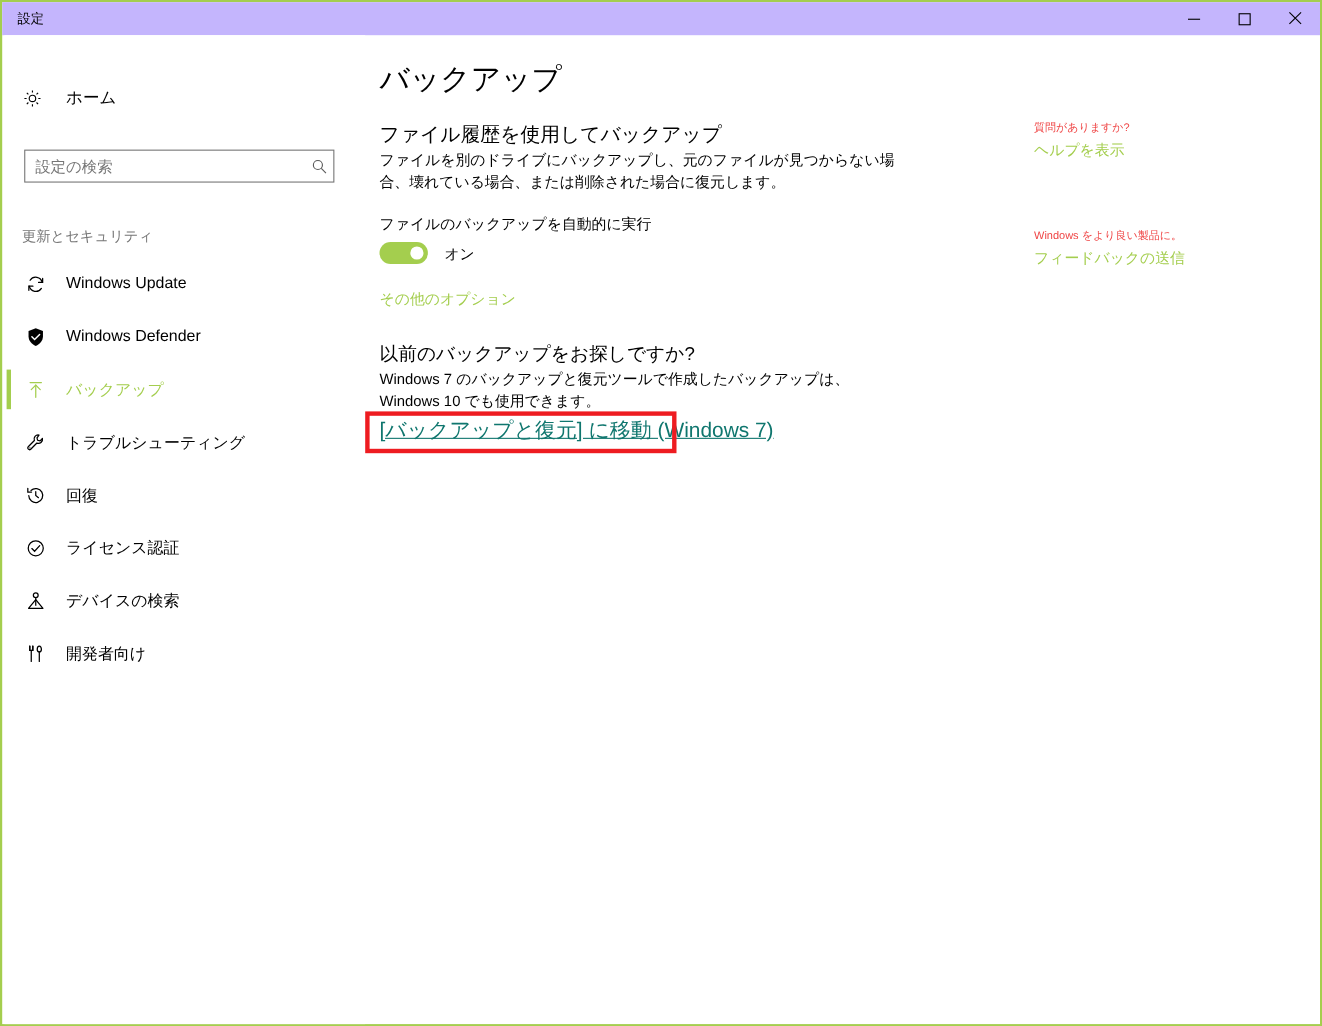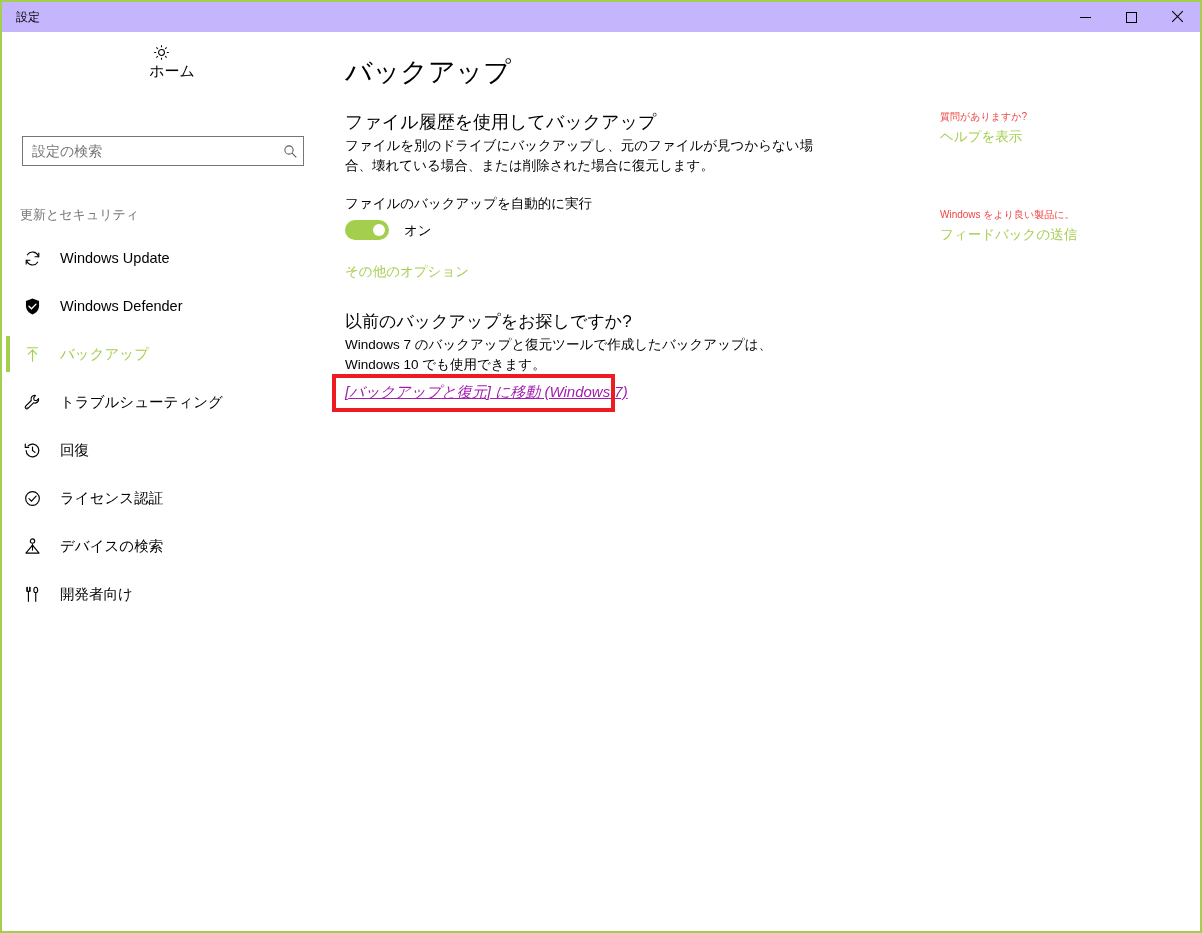--- a/index.html
+++ b/index.html
@@ -99,27 +99,26 @@
     position: absolute;
     left: 2px;
     top: 30px;
     width: 328px;
     height: 899px;
     background: #ffffff;
   }
   .home-row {
     position: absolute;
     left: 16px;
-    top: 11px;
+    top: 40px;
     width: 290px;
     height: 34px;
     display: flex;
     align-items: center;
     cursor: default;
-    flex-direction: column;
   }
   .home-row .ico {
     width: 26px;
     display: flex;
     align-items: center;
     justify-content: flex-start;
   }
   .home-label {
     margin-left: 14px;
     font-size: 15px;
@@ -311,25 +310,24 @@
     top: 303px;
     width: 480px;
     font-size: 13.5px;
     line-height: 20px;
     color: #000;
   }
   .legacy-link {
     position: absolute;
     left: 13px;
     top: 350px;
-    font-size: 15px;
-    line-height: 20px;
-    color: #a21caf;
-    white-space: nowrap;
-    font-style: italic;
+    font-size: 19px;
+    line-height: 20px;
+    color: #0f766e;
+    white-space: nowrap;
   }
 
   .highlight-box {
     position: absolute;
     left: 330px;
     top: 372px;
     width: 283px;
     height: 38px;
     border: 4px solid #EE1C21;
     box-sizing: border-box;

